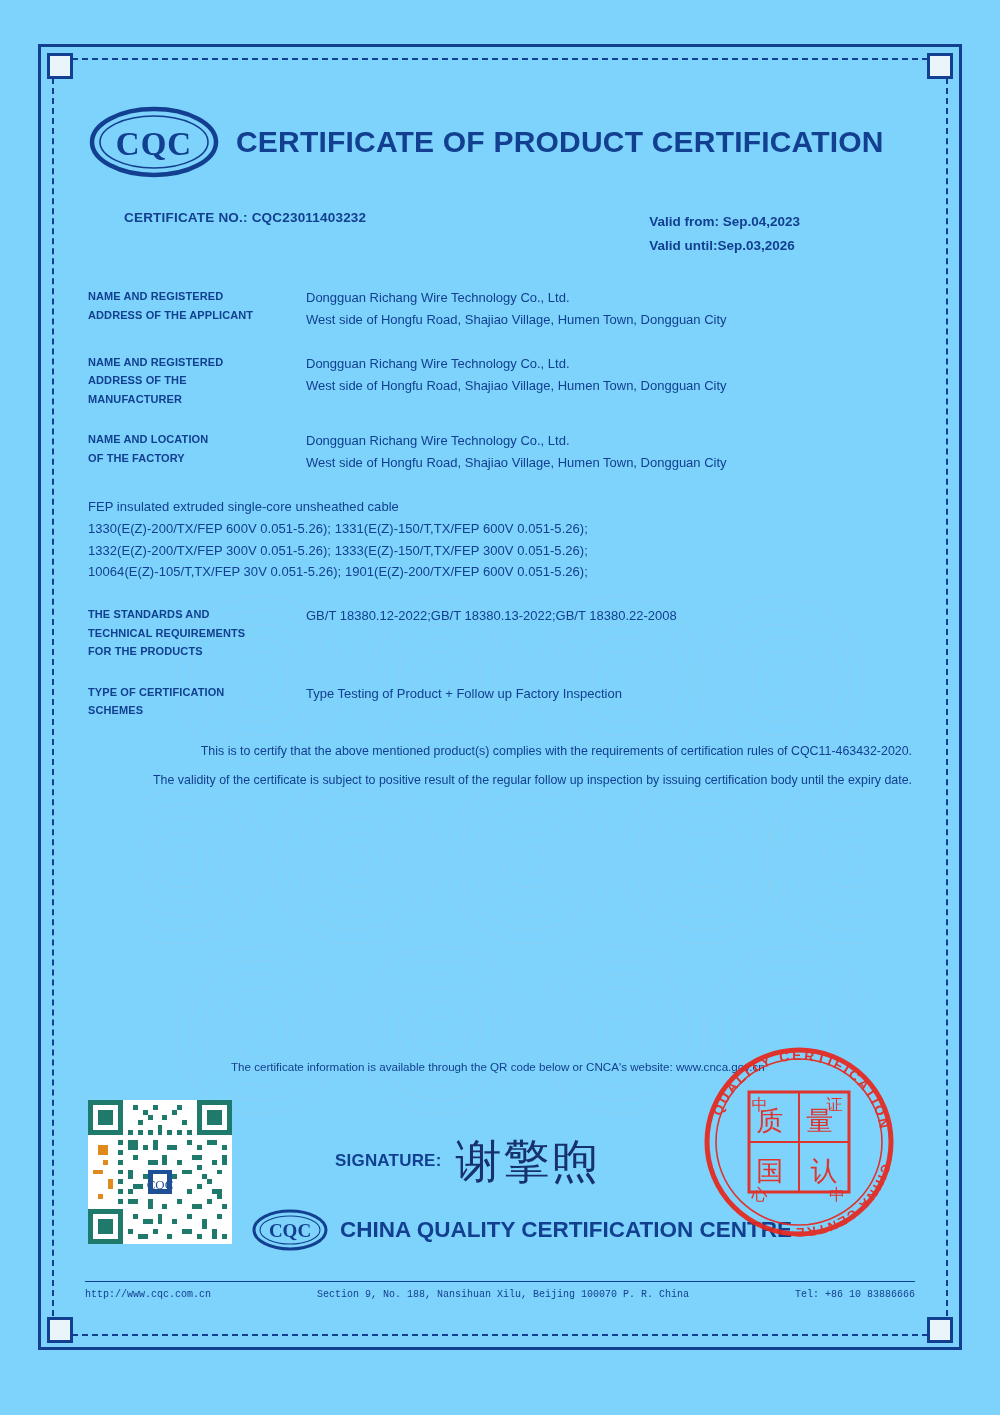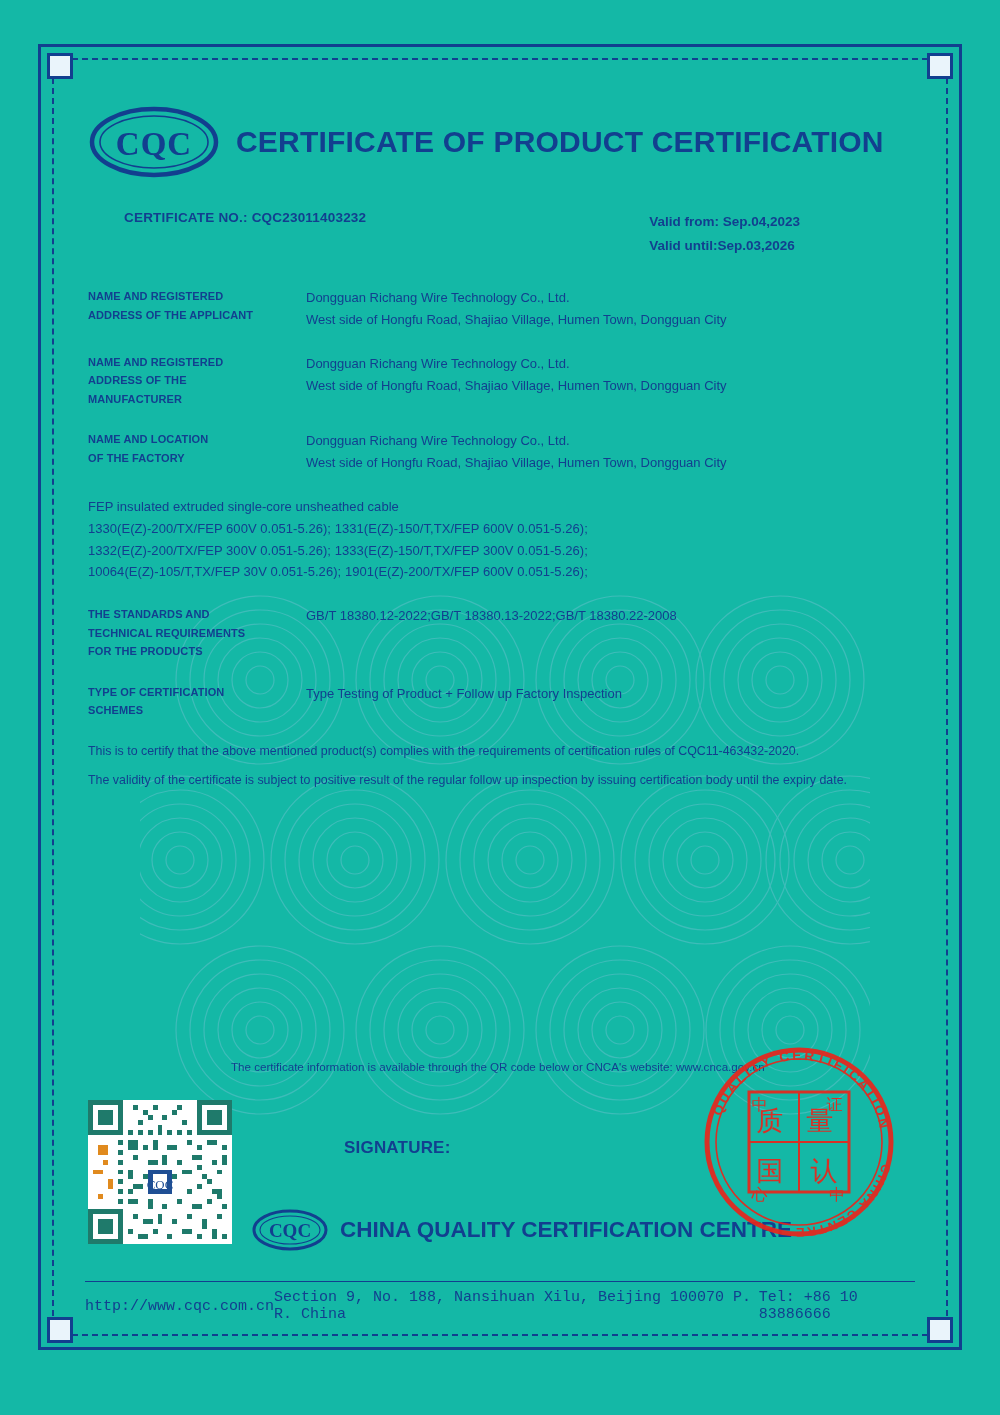--- a/index.html
+++ b/index.html
@@ -12,21 +12,21 @@
     font-family: "Liberation Sans", sans-serif;
     position: relative;
     overflow: hidden;
   }
 
   
   .cert-page {
     position: absolute;
     left: 0; top: 0;
     width: 1000px; height: 1415px;
-    background: #14b8a6;
+    background: #7dd3fc;
     padding-left: 24px;
   }
   .outer-frame {
     position: absolute;
     left: 38px; top: 44px;
     width: 924px; height: 1306px;
     border: 3px solid #123f8f;
     background: transparent;
   }
   .inner-dashed {
@@ -124,20 +124,21 @@
     font-size: 13px;
     color: #123f8f;
     line-height: 1.68;
     white-space: pre-line;
   }
   .field-value.mono-ish { letter-spacing: 0.05px; }
 
   
   .statement {
     margin-top: 22px;
+    text-align: right;
   }
   .statement p {
     margin: 0 0 10px 0;
     font-size: 12.4px;
     color: #123f8f;
     line-height: 1.6;
   }
 
   
   .qr-note {
@@ -146,21 +147,21 @@
     font-size: 11.6px;
     color: #123f8f;
   }
   .qr-code {
     position: absolute;
     left: 88px; top: 1100px;
     width: 144px; height: 144px;
   }
   .signature-block {
     position: absolute;
-    left: 344px; top: 1138px;
+    left: 335px; top: 1138px;
     display: flex;
     align-items: center;
   }
   .signature-label {
     font-size: 17px;
     font-weight: bold;
     color: #123f8f;
     letter-spacing: 0.2px;
   }
   .signature-script {
@@ -200,21 +201,21 @@
     border-top: 1.5px solid #123f8f;
   }
   .footer {
     position: absolute;
     left: 85px; top: 1289px;
     width: 830px;
     display: flex;
     justify-content: space-between;
     align-items: center;
     font-family: "Liberation Mono", monospace;
-    font-size: 15px;
+    font-size: 10px;
     color: #123f8f;
   }
   .footer .mid { text-align: left; }
 </style>
 </head>
 <body>
 
 <div class="cert-page">
 
   <div class="outer-frame"></div>
@@ -439,20 +440,21 @@
       <rect x="12" y="14" width="5" height="5"></rect>
     </g>
     <g fill="#ffffff">
       <rect x="13" y="15" width="3" height="3"></rect>
     </g>
     <text x="14.5" y="17.9" text-anchor="middle" font-family="Liberation Serif, serif" font-size="2.6" fill="#1f4f94">CQC</text>
   </svg>
 
   <div class="signature-block">
     <span class="signature-label">SIGNATURE:</span>
+    <span class="signature-script">谢擎煦</span>
   </div>
 
   <div class="org-block">
     <svg class="cqc-logo-small" viewBox="0 0 76 44">
       <ellipse cx="38" cy="22" rx="36" ry="19" fill="none" stroke="#123f8f" stroke-width="3"></ellipse>
       <ellipse cx="38" cy="22" rx="30" ry="14" fill="none" stroke="#123f8f" stroke-width="1.1"></ellipse>
       <text x="38" y="29" text-anchor="middle" font-family="Liberation Serif, serif" font-size="19" font-weight="bold" fill="#123f8f">CQC</text>
     </svg>
     <span class="org-name">CHINA QUALITY CERTIFICATION CENTRE</span>
   </div>

